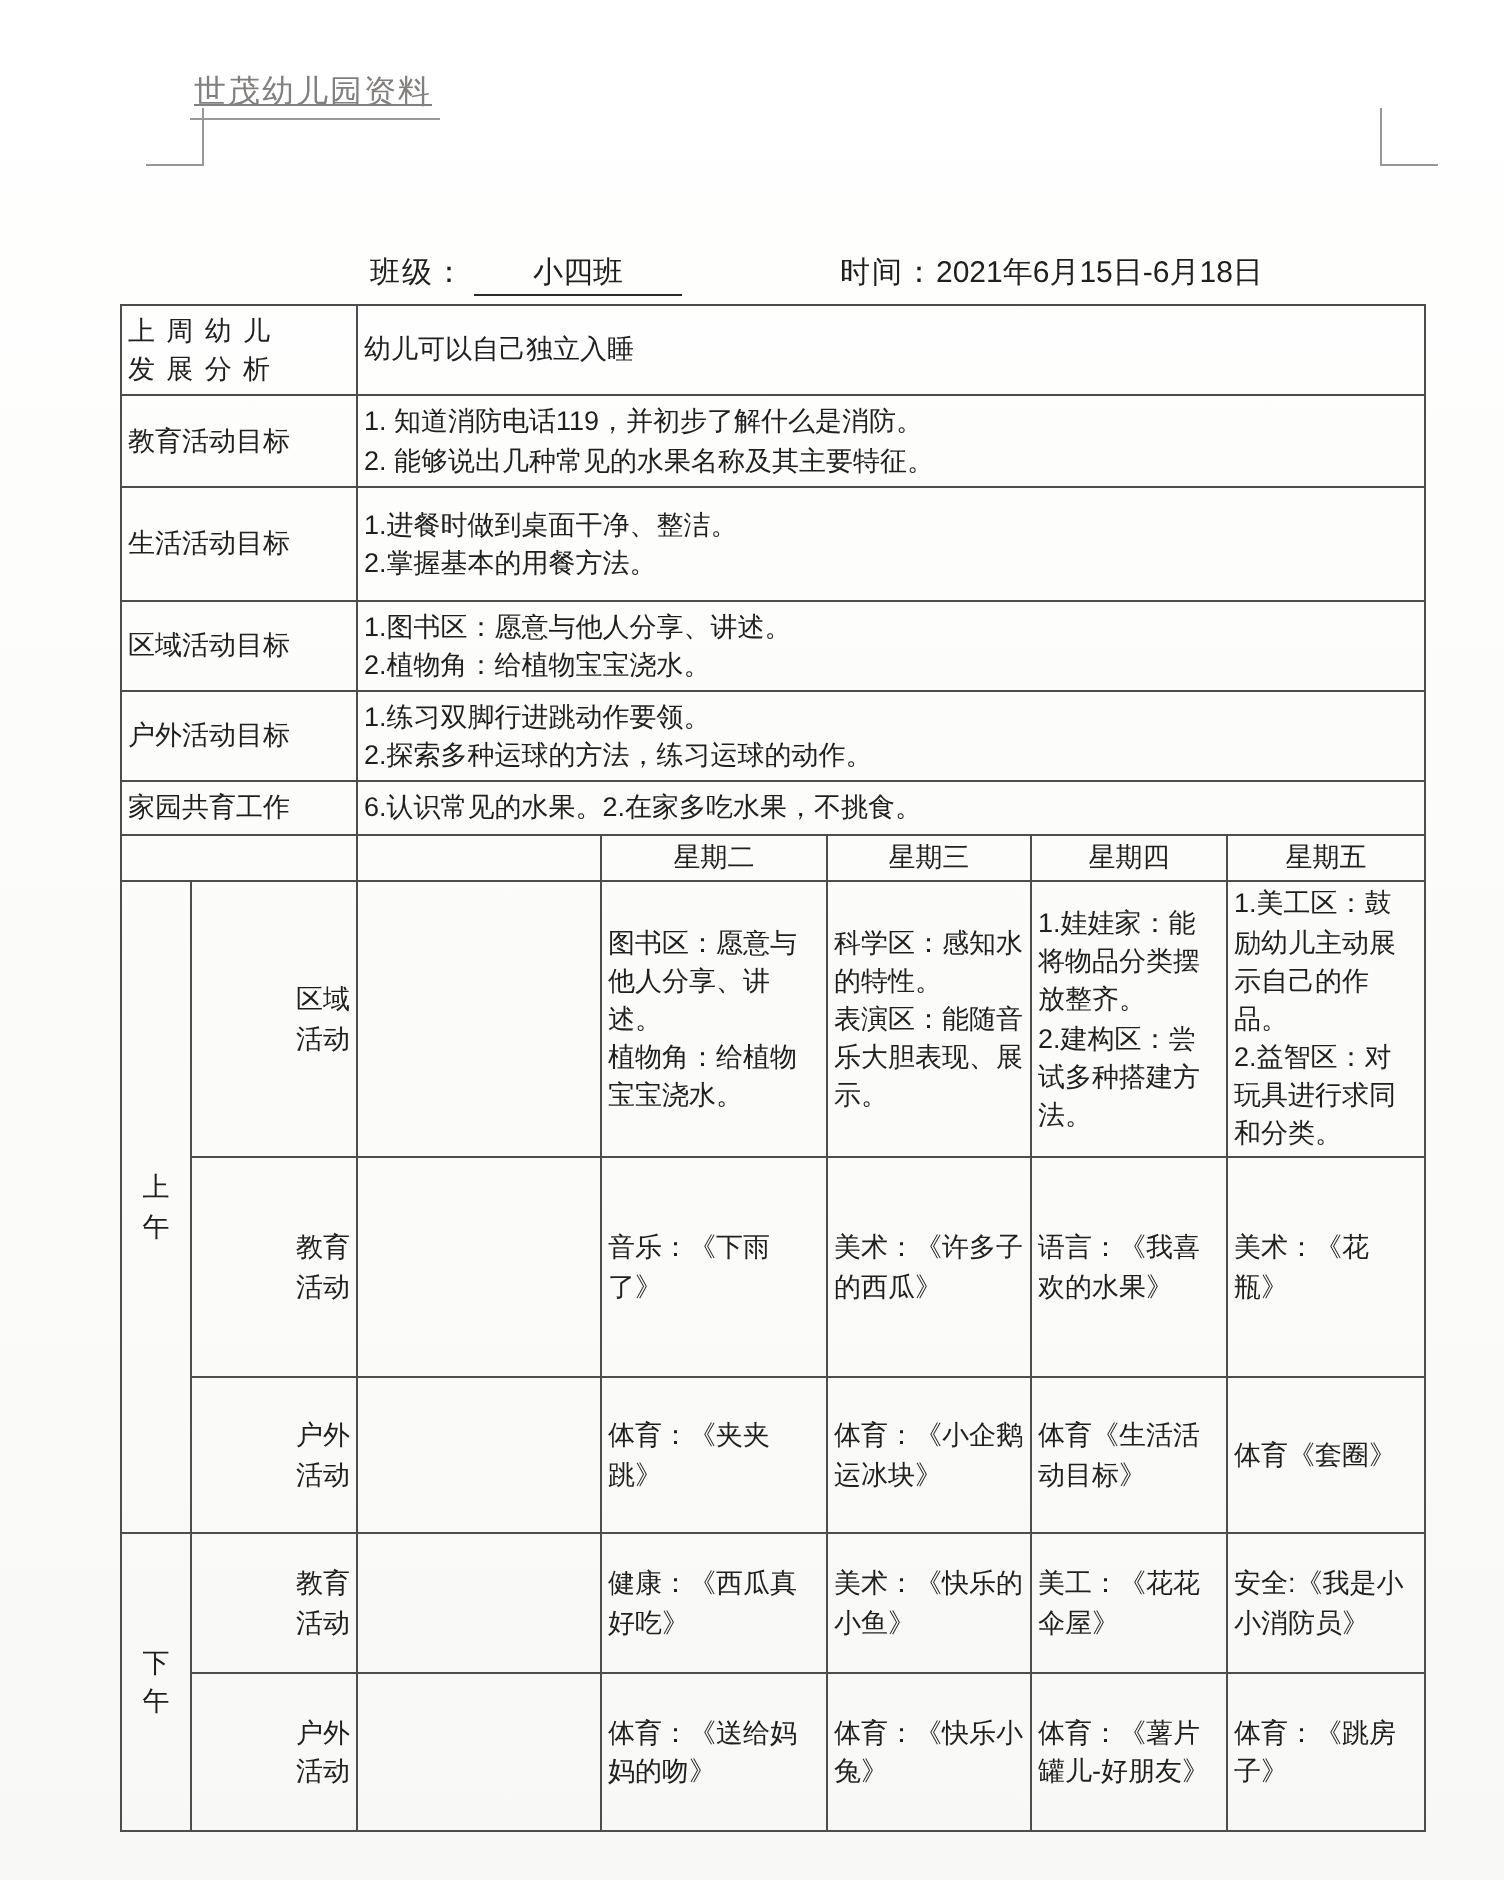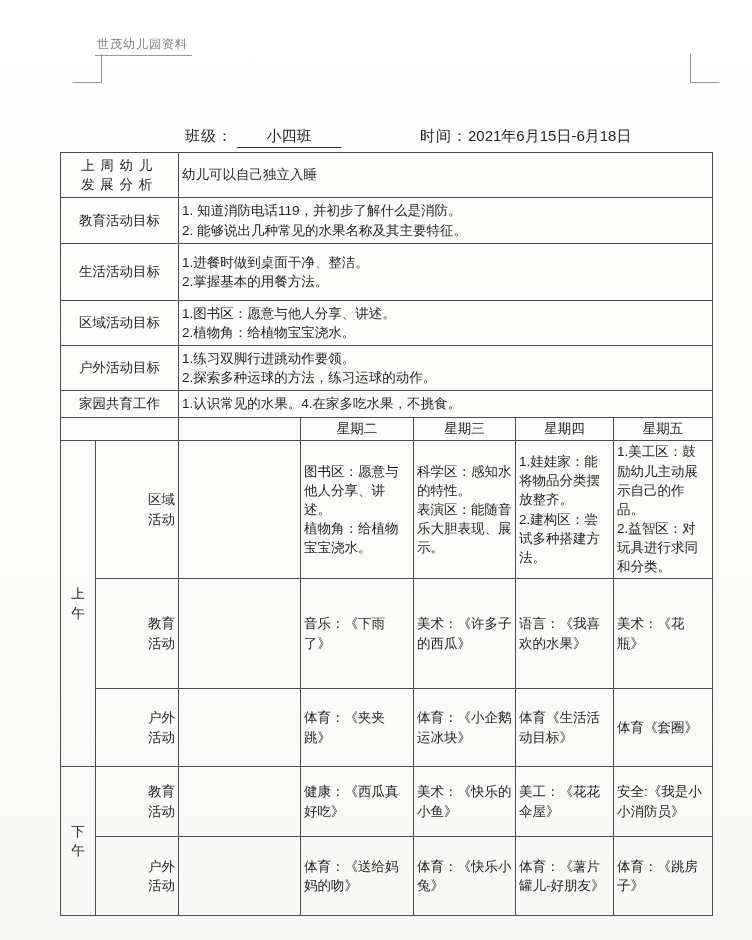--- a/index.html
+++ b/index.html
@@ -6,23 +6,23 @@
   .page {
     position:relative;
     width:752px; height:940px;
     background:linear-gradient(180deg,#ffffff 0%,#fcfcfa 45%,#f8f8f6 100%);
     font-family:"Liberation Sans","DejaVu Sans",sans-serif;
     color:#1f1f1f;
     overflow:hidden;
   }
   .watermark {
     position:absolute; left:95px; top:36px;
-    font-size:12px; color:#82807e;
+    font-size:16px; color:#82807e;
     border-bottom:1px solid #9a9896;
-    padding:0 4px 2px 2px; letter-spacing:1px;
+    padding:0 4px 2px 2px; letter-spacing:1px;text-decoration:underline;
   }
   .crop-left {
     position:absolute; left:73px; top:54px; width:28px; height:28px;
     border-right:1px solid #9a9896; border-bottom:1px solid #9a9896;
   }
   .crop-right {
     position:absolute; left:690px; top:54px; width:28px; height:28px;
     border-left:1px solid #9a9896; border-bottom:1px solid #9a9896;
   }
   .title {
@@ -42,21 +42,21 @@
   table.plan {
     position:absolute; left:60px; top:152px;
     width:652px; border-collapse:collapse; table-layout:fixed;
   }
   table.plan td {
     border:1px solid #4d4d4d;
     font-size:13.5px; line-height:1.42;
     white-space:pre-line; vertical-align:middle;
     padding:1px 3px; overflow:hidden;
   }
-  td.lbl { text-align:center; font-size:14.5px; padding:0 1px; }
+  td.lbl { font-size:14.5px; padding:0 1px; }
   td.lbl-spread { letter-spacing:0.42em; line-height:1.55; }
   td.val { font-size:14px; padding-left:3px; }
   tr.h-r1 { height:45px; } tr.h-r2 { height:46px; } tr.h-r3 { height:57px; }
   tr.h-r4 { height:45px; } tr.h-r5 { height:45px; } tr.h-r6 { height:27px;margin-top:20px; }
   tr.h-hdr { height:23px; } tr.h-s1 { height:138px; } tr.h-s2 { height:110px; }
   tr.h-s3 { height:78px; } tr.h-s4 { height:70px; } tr.h-s5 { height:79px; }
   td.day-h { text-align:center; font-size:14.5px; padding:1px 0; }
   td.period {
     text-align:center; font-size:16px; line-height:45px;
     vertical-align:top; padding-top:8px;
@@ -113,21 +113,21 @@
       <td colspan="5" class="val">1.图书区：愿意与他人分享、讲述。
 2.植物角：给植物宝宝浇水。</td>
     </tr>
     <tr class="h-r5">
       <td colspan="2" class="lbl">户外活动目标</td>
       <td colspan="5" class="val">1.练习双脚行进跳动作要领。
 2.探索多种运球的方法，练习运球的动作。</td>
     </tr>
     <tr class="h-r6">
       <td colspan="2" class="lbl">家园共育工作</td>
-      <td colspan="5" class="val">1.认识常见的水果。4.在家多吃水果，不挑食。</td>
+      <td colspan="5" class="val">6.认识常见的水果。2.在家多吃水果，不挑食。</td>
     </tr>
 
     <tr class="h-hdr">
       <td colspan="2" class="blank"></td>
       <td class="blank"></td>
       <td class="day-h">星期二</td>
       <td class="day-h">星期三</td>
       <td class="day-h">星期四</td>
       <td class="day-h">星期五</td>
     </tr>

